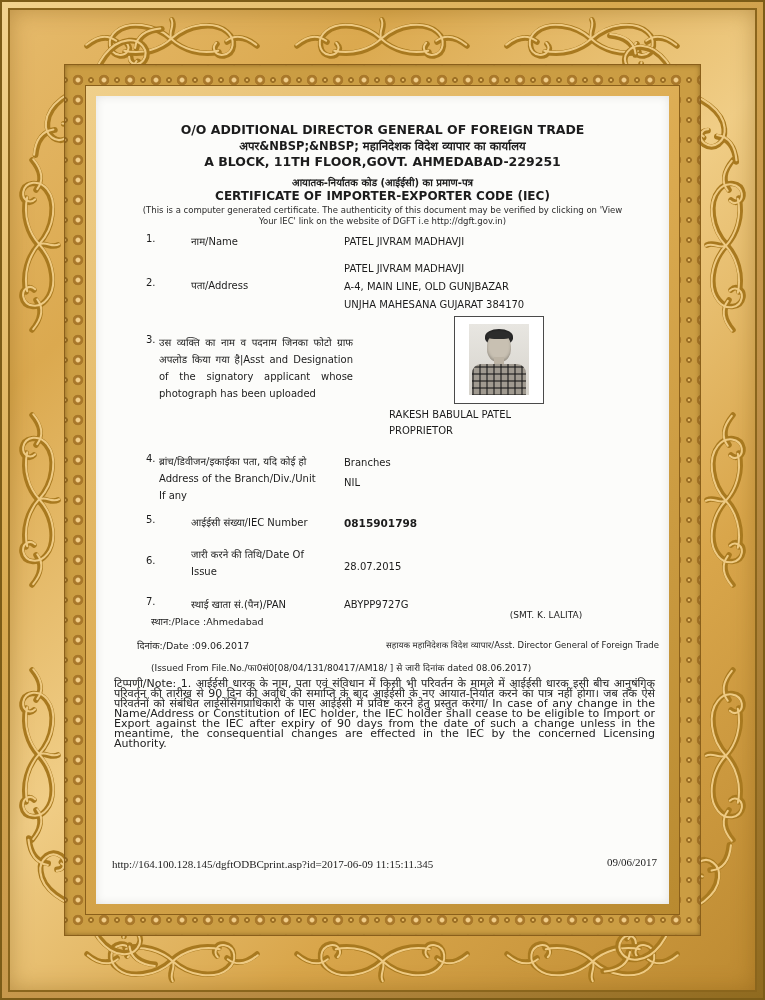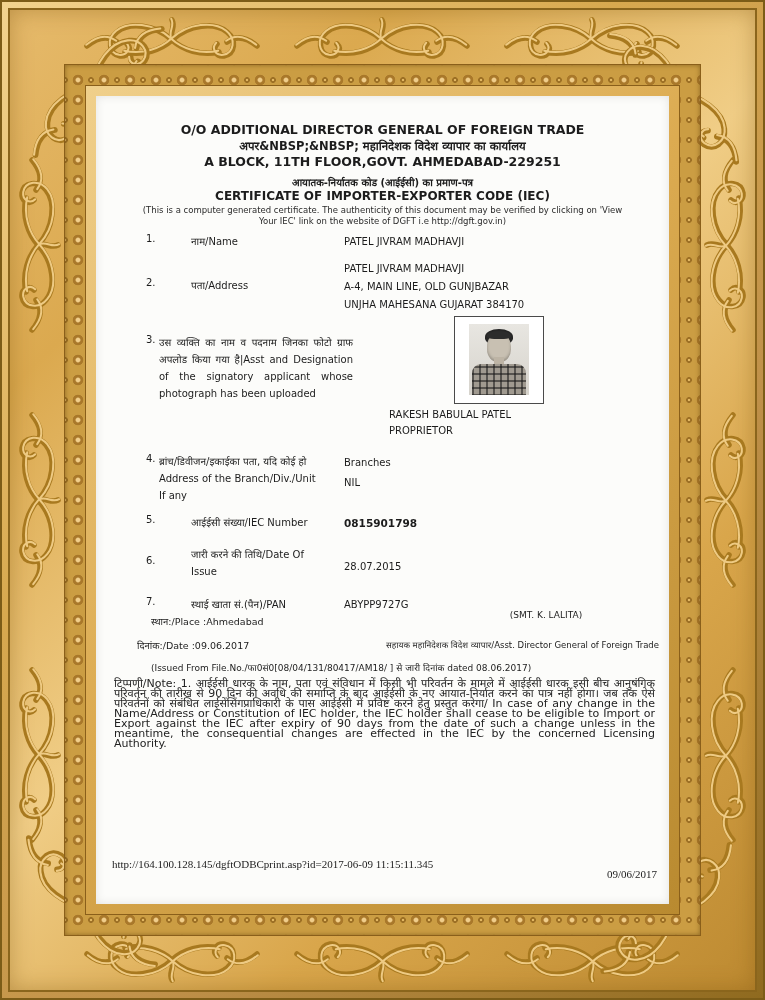--- a/index.html
+++ b/index.html
@@ -62,21 +62,21 @@
       repeating-linear-gradient(0deg,rgba(25,25,25,.55) 0 2px,rgba(0,0,0,0) 2px 7px),
       repeating-linear-gradient(90deg,rgba(25,25,25,.55) 0 2px,rgba(0,0,0,0) 2px 7px);}
   .photo-cap{left:293px;top:311px;width:218px;text-align:left;font-size:10px;line-height:16px;}
   .sig-name{left:330px;top:514px;width:240px;text-align:center;font-size:9px;}
   .sig-title{right:10px;top:543px;font-size:8.5px;}
   .place{left:55px;top:519px;font-size:9.5px;}
   .dateline{left:41px;top:543px;font-size:9.5px;}
   .issued{left:55px;top:565px;font-size:9px;}
   .note{left:18px;right:14px;top:583px;font-size:11px;line-height:10px;color:#222;}
   .url{left:16px;top:762px;font-family:"Liberation Serif",serif;font-size:11px;}
-  .pdate{right:12px;top:760px;font-family:"Liberation Serif",serif;font-size:11px;margin-top:12px;}
+  .pdate{right:12px;top:760px;font-family:"Liberation Serif",serif;font-size:11px;}
 </style>
 </head>
 <body>
 
 <div class="stage">
 
   <div class="f-outer"></div>
   <div class="f-ridge"></div>
   <div class="f-ridge2"></div>
   <div class="f-band"></div>

